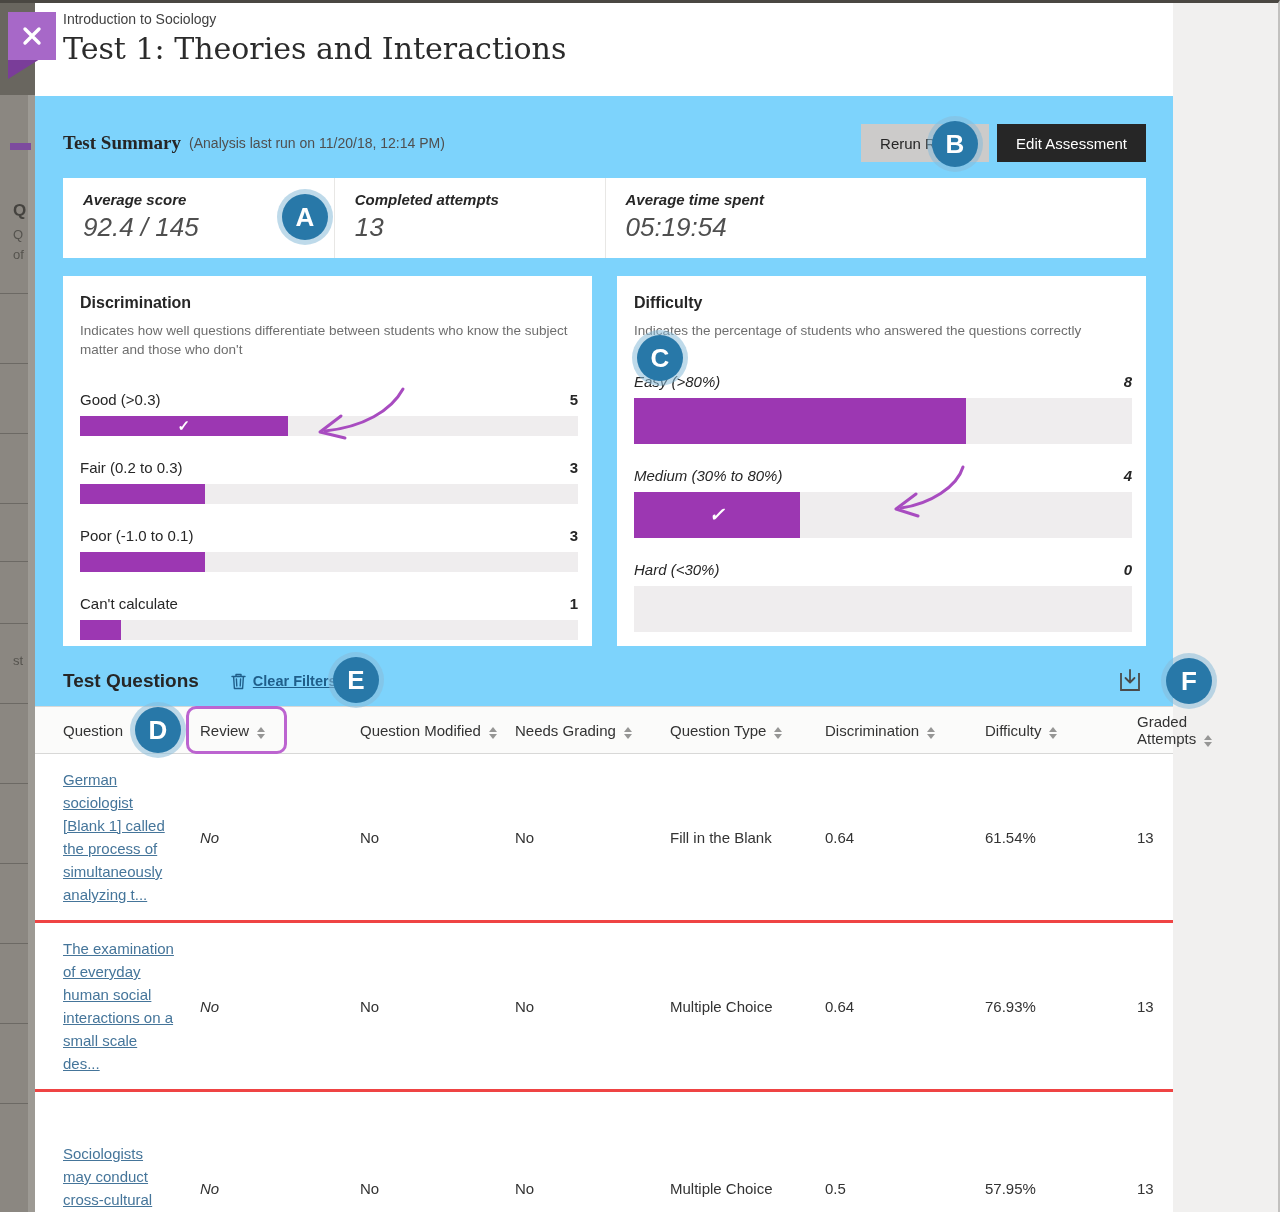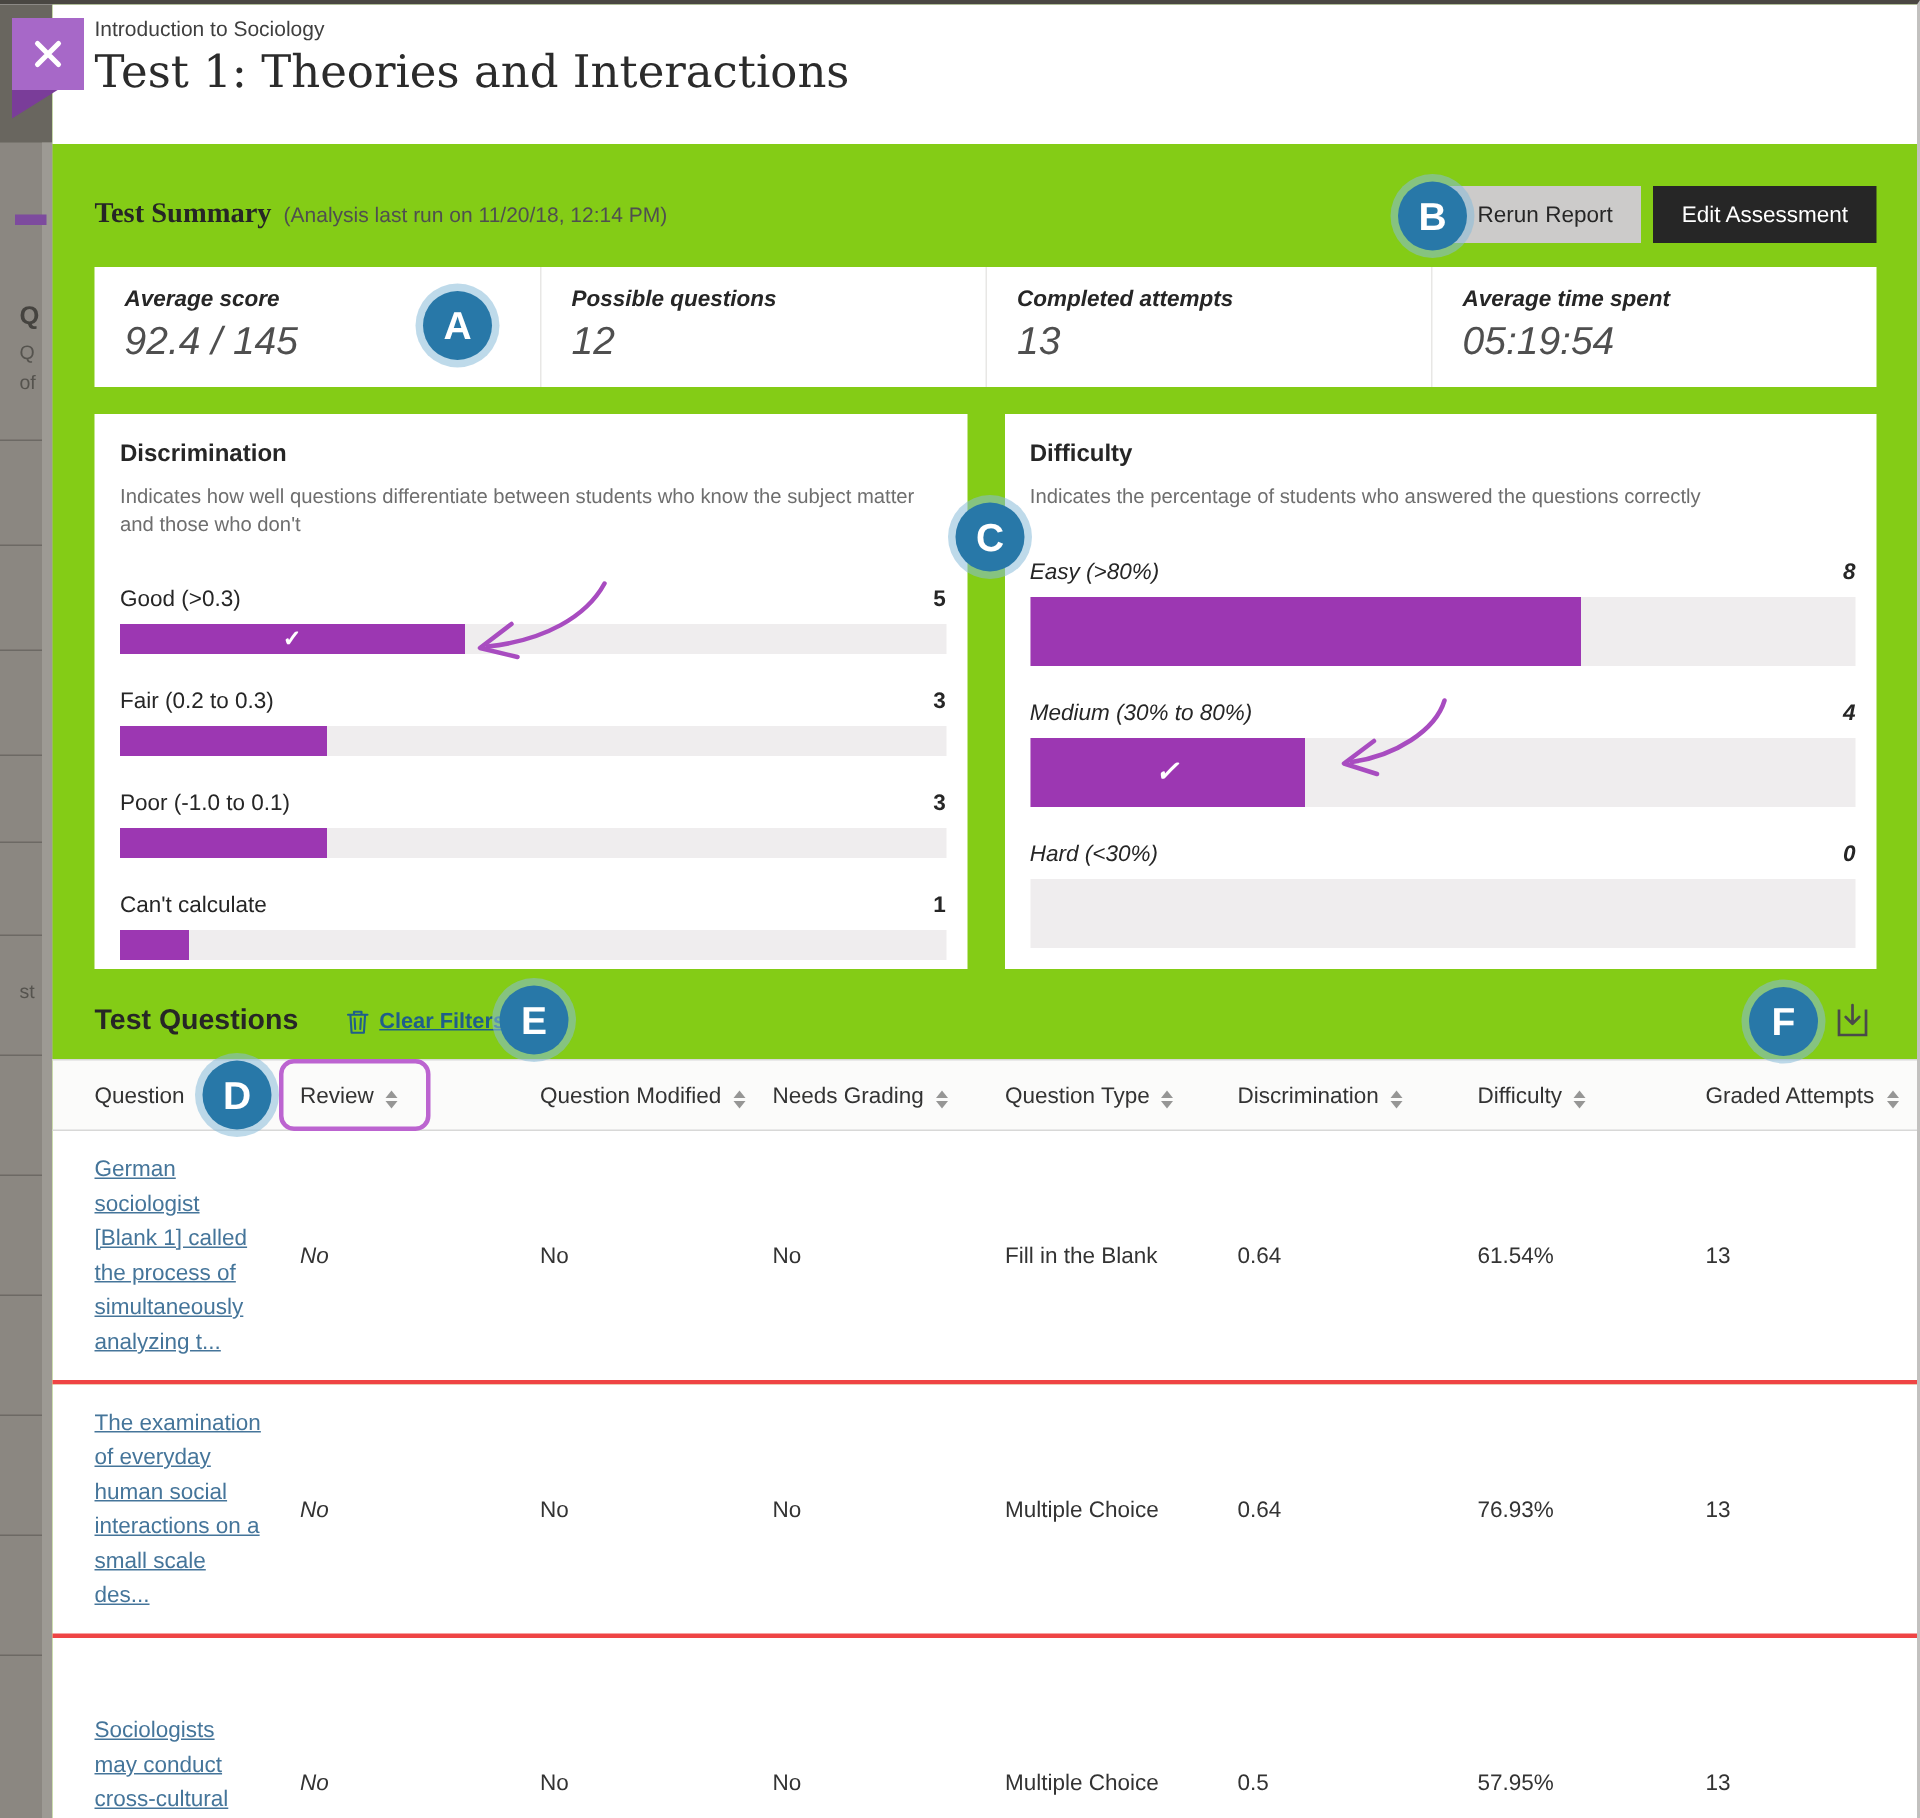--- a/index.html
+++ b/index.html
@@ -18,21 +18,21 @@
   .underlay .top-dark { position:absolute; left:0; top:0; width:35px; height:92px; background:#69665f; }
   .underlay .light-band { position:absolute; left:28px; top:92px; width:7px; height:1120px; background:#9d9a94; }
   .underlay .u-dash { position:absolute; left:10px; top:140px; width:21px; height:7px; background:#7d4b9e; }
   .underlay .g1 { position:absolute; left:13px; top:198px; font-size:17px; font-weight:bold; color:#45433f; }
   .underlay .g2 { position:absolute; left:13px; top:224px; font-size:13px; color:#55534e; }
   .underlay .g3 { position:absolute; left:13px; top:244px; font-size:13px; color:#55534e; }
   .underlay .g4 { position:absolute; left:13px; top:650px; font-size:13px; color:#55534e;text-align:right; }
   .underlay .hline { position:absolute; left:0; width:28px; height:1px; background:rgba(70,68,64,.45); }
 
   
-  .panel { position:absolute; left:35px; top:0; width:1243px; height:1209px; background:#84cc16; z-index:2; }
+  .panel { position:absolute; left:35px; top:0; width:1138px; height:1209px; background:#7dd3fc; z-index:2; }
   .panel-header { background:#ffffff; height:93px; padding:8px 0 0 28px; }
   .course-name { font-size:14px; color:#3f3f3f; }
   .page-title { font-family:"DejaVu Serif", serif; font-size:30px; color:#2b2b2b; font-weight:500; margin-top:4px; }
 
   .content { padding:26px 27px 0 28px; }
 
   
   .summary-head { display:flex; align-items:center; height:42px; }
   .summary-title { font-size:19px; font-weight:bold; color:#262626;font-family:Liberation Serif, serif; }
   .summary-subtitle { font-size:14px; color:#4f4f4f; margin-left:8px; }
@@ -150,24 +150,20 @@
         <button class="btn btn-dark">Edit Assessment</button>
       </div>
     </div>
 
     <div class="stats-card">
       <div class="stat">
         <div class="stat-label">Average score</div>
         <div class="stat-value">92.4 / 145</div>
       </div>
       <div class="stat">
-        <div class="stat-label">Possible questions</div>
-        <div class="stat-value">12</div>
-      </div>
-      <div class="stat">
         <div class="stat-label">Completed attempts</div>
         <div class="stat-value">13</div>
       </div>
       <div class="stat">
         <div class="stat-label">Average time spent</div>
         <div class="stat-value">05:19:54</div>
       </div>
     </div>
 
     <div class="charts-row">

